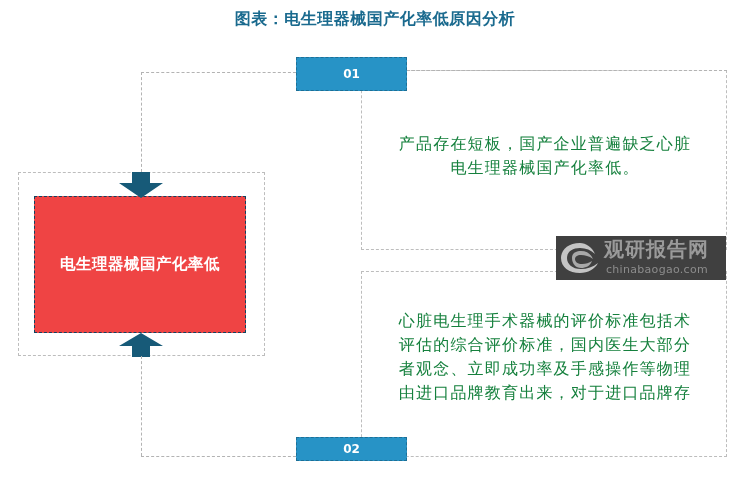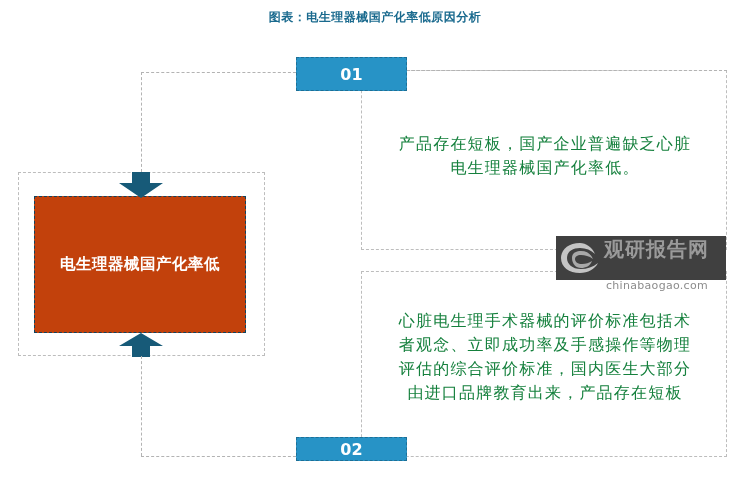--- a/index.html
+++ b/index.html
@@ -1,26 +1,26 @@
 <!DOCTYPE html>
 <html><head>
 <meta charset="utf-8">
 <style>
   html,body{margin:0;padding:0;background:#ffffff;}
   body{width:750px;height:492px;position:relative;overflow:hidden;font-family:"DejaVu Serif","Liberation Serif",serif;}
   .abs{position:absolute;}
-  .title{left:0;top:9px;width:750px;text-align:center;font-family:"DejaVu Sans","Liberation Sans",sans-serif;font-weight:bold;font-size:12px;color:#1a6a8e;letter-spacing:0.5px;}
+  .title{left:0;top:9px;width:750px;text-align:center;font-family:"DejaVu Sans","Liberation Sans",sans-serif;font-weight:bold;font-size:16px;color:#1a6a8e;letter-spacing:0.5px;}
   .dash-h{border-top:1.5px dashed #b3b3b3;height:0;}
   .dash-v{border-left:1.5px dashed #b3b3b3;width:0;}
   .panel{border:1.5px dashed #bdbdbd;box-sizing:border-box;background:transparent;}
-  .num-box{background:#2793c6;border:1px dashed #1d6f96;box-sizing:border-box;color:#fff;font-family:"DejaVu Sans","Liberation Sans",sans-serif;font-weight:bold;font-size:16px;display:flex;align-items:center;justify-content:center;}
-  .core{background:#c2410c;border:1.5px dashed #0f4460;box-sizing:border-box;color:#fff;font-family:"DejaVu Sans","Liberation Sans",sans-serif;font-weight:bold;font-size:15.5px;display:flex;align-items:center;justify-content:center;letter-spacing:0.5px;}
+  .num-box{background:#2793c6;border:1px dashed #1d6f96;box-sizing:border-box;color:#fff;font-family:"DejaVu Sans","Liberation Sans",sans-serif;font-weight:bold;font-size:12px;display:flex;align-items:center;justify-content:center;}
+  .core{background:#ef4444;border:1.5px dashed #0f4460;box-sizing:border-box;color:#fff;font-family:"DejaVu Sans","Liberation Sans",sans-serif;font-weight:bold;font-size:15.5px;display:flex;align-items:center;justify-content:center;letter-spacing:0.5px;}
   .ptext{font-size:16px;line-height:24px;color:#15803d;text-align:center;letter-spacing:1.2px;}
   .wm-cn{font-family:"DejaVu Sans","Liberation Sans",sans-serif;font-weight:bold;font-size:20px;color:#9a9a9a;letter-spacing:1px;}
-  .wm-en{font-family:"DejaVu Sans","Liberation Sans",sans-serif;font-size:11px;color:#8c8c8c;letter-spacing:0.3px;margin-top:16px;}
+  .wm-en{font-family:"DejaVu Sans","Liberation Sans",sans-serif;font-size:11px;color:#8c8c8c;letter-spacing:0.3px;}
 </style>
 </head>
 <body>
 
 <div class="abs title">图表：电生理器械国产化率低原因分析</div>
 
 <div class="abs panel" style="left:18px;top:172px;width:247px;height:184px;"></div>
 
 <div class="abs core" style="left:34px;top:196px;width:212px;height:137px;">
   <span>电生理器械国产化率低</span>
@@ -54,23 +54,23 @@
 </div>
 
 <div class="abs panel" style="left:361px;top:271px;width:366px;height:186px;"></div>
 
 <div class="abs num-box" style="left:296px;top:437px;width:111px;height:24px;">
   <span>02</span>
 </div>
 
 <div class="abs ptext" style="left:372px;top:309px;width:346px;text-align:center;">
   <div>心脏电生理手术器械的评价标准包括术</div>
+  <div>评估的综合评价标准，国内医生大部分</div>
   <div>者观念、立即成功率及手感操作等物理</div>
-  <div>评估的综合评价标准，国内医生大部分</div>
-  <div>由进口品牌教育出来，产品存在短板</div>
+  <div>由进口品牌教育出来，对于进口品牌存</div>
 </div>
 
 <div class="abs" style="left:556px;top:236px;width:170px;height:44px;background:#404040;">
   <svg class="abs" style="left:2px;top:4px;" width="44" height="36" viewBox="0 0 44 36">
     <path d="M22 3 C10 3 3 10 3 18 C3 27 11 33 22 33 C30 33 37 29 40 23 C35 27 29 29 23 29 C14 29 9 24 9 18 C9 12 14 8 22 8 C28 8 33 10 37 14 C34 7 28 3 22 3 Z" fill="#c4c4c4"></path>
     <path d="M14 18 C14 13 18 11 23 11 C29 11 33 14 35 19 C31 16 27 15 23 15 C19 15 17 17 17 19 C17 22 20 24 24 24 C28 24 31 23 34 21 C32 26 28 28 23 28 C18 28 14 24 14 18 Z" fill="#a8a8a8"></path>
   </svg>
   <div class="abs wm-cn" style="left:48px;top:0px;">观研报告网</div>
   <div class="abs wm-en" style="left:50px;top:27px;">chinabaogao.com</div>
 </div>

